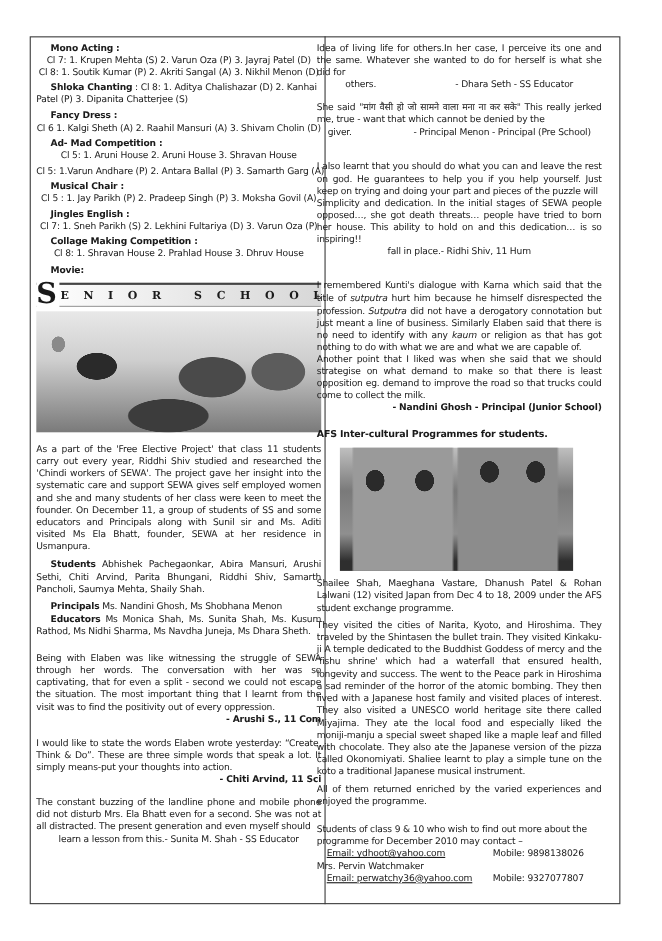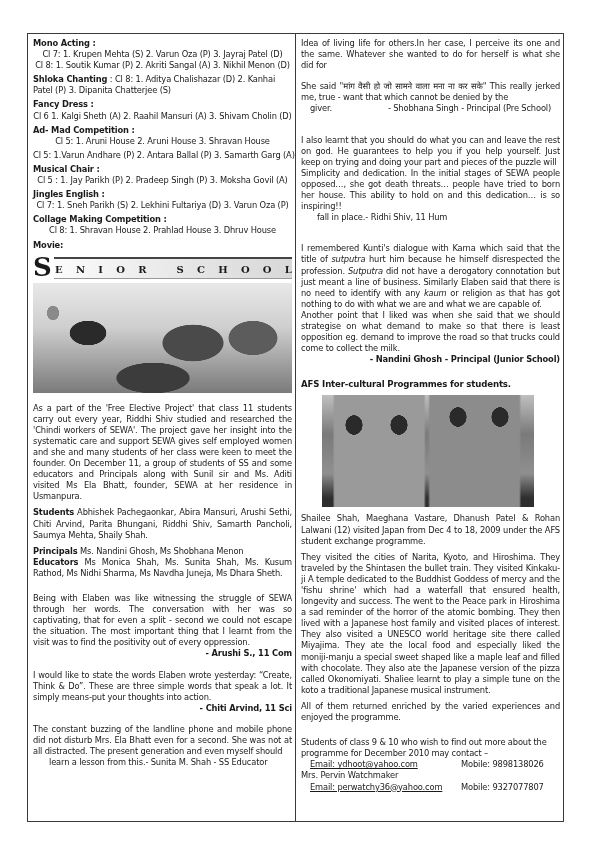--- a/index.html
+++ b/index.html
@@ -11,31 +11,31 @@
   }
   .col-divider {
     position: absolute; left: 295px; top: 33px; width: 1px; height: 789px; background: #3a3a3a;
   }
   .col {
     position: absolute; top: 38px;
     font-size: 8.3px; line-height: 11.1px;
     letter-spacing: -0.15px;
   }
   .col-left { left: 33px; width: 259px; }
-  .col-right { left: 301px; width: 259px; }
+  .col-right { left: 288px; width: 259px; }
   .justify { text-align: justify; }
-  .b { font-weight: bold; }
+  .b { font-weight: bold; margin-left: 13px; }
   .gap3 { height: 3px; }
   .gap5 { height: 5px; }
   .gap10 { height: 10px; }
   .gap14 { height: 14px; }
   .gap20 { height: 20px; }
   .right { text-align: right; font-weight: bold; }
   .line { white-space: nowrap; text-align: center; }
-  .flexsig { display: flex; justify-content: flex-start; white-space: nowrap; margin-left: 16px; }
+  .flexsig { display: flex; justify-content: center; white-space: nowrap; }
   .sig-pad { padding-left: 72px; }
   .sig-pad2 { padding-left: 56px; }
   .section-header {
     position: relative; height: 22px; margin-top: 6px;
     border-top: 2px solid #444; border-bottom: 1px solid #999;
     background: linear-gradient(to right, #ffffff 0%, #e6e6e6 60%, #d8d8d8 100%);
     margin-left: 0;
   }
   .section-header .big-s {
     position: absolute; left: 0; top: -6px;
@@ -173,28 +173,31 @@
     <div class="flexsig">
       <span>learn a lesson from this.</span>
       <span>- Sunita M. Shah - SS Educator</span>
     </div>
   </div>
 </div>
 
 <div class="col col-right">
   <div>
     <div class="justify">Idea of living life for others.In her case, I perceive its one and the same. Whatever she wanted to do for herself is what she did for</div>
+    <div class="line">
+      <span>others.</span><span class="sig-pad">- Dhara Seth - SS Educator</span>
+    </div>
   </div>
   <div class="gap10"></div>
   <div>
     <div class="justify">
       <span>She said </span><span class="hindi">"मांग वैसी हो जो सामने वाला मना ना कर सके"</span><span> This really jerked me, true - want that which cannot be denied by the</span>
     </div>
     <div class="line">
-      <span>giver.</span><span class="sig-pad2">- Shobhana Singh - Principal (Pre School)</span>
+      <span>giver.</span><span class="sig-pad2">- Principal Menon - Principal (Pre School)</span>
     </div>
   </div>
   <div class="gap20"></div>
   <div>
     <div class="justify">I also learnt that you should do what you can and leave the rest on god. He guarantees to help you if you help yourself. Just keep on trying and doing your part and pieces of the puzzle will</div>
     <div class="justify">Simplicity and dedication. In the initial stages of SEWA people opposed…, she got death threats… people have tried to born her house. This ability to hold on and this dedication… is so inspiring!!</div>
     <div class="flexsig">
       <span>fall in place.</span>
       <span>- Ridhi Shiv, 11 Hum</span>
     </div>

